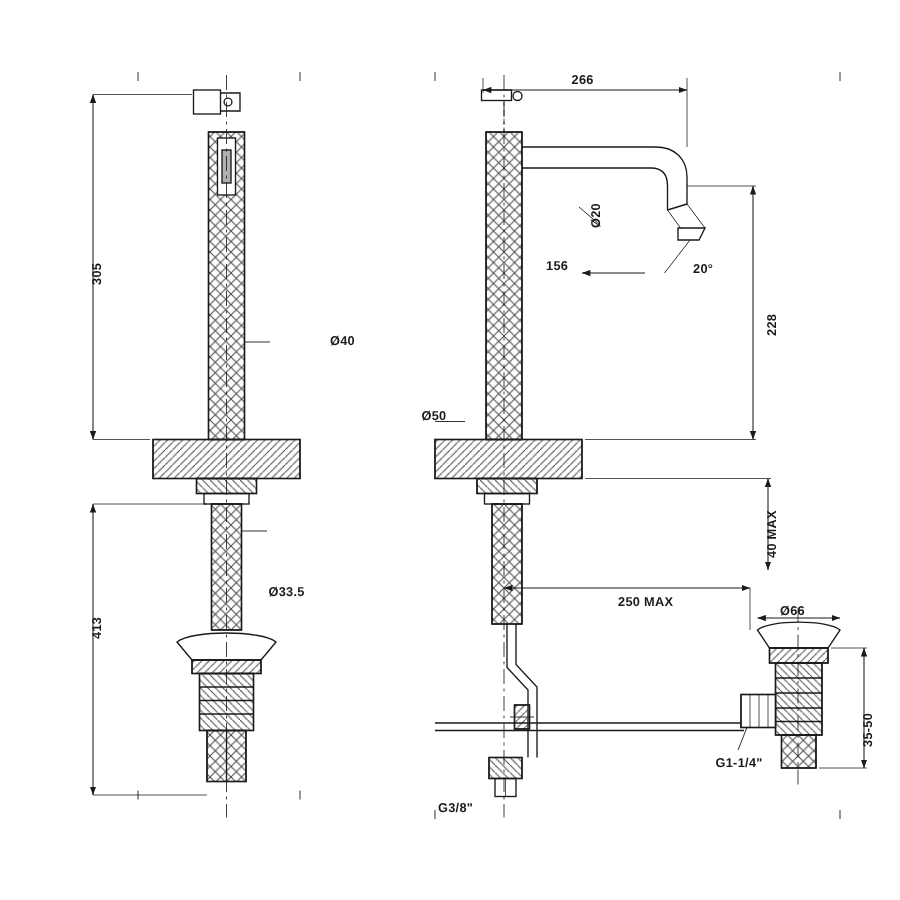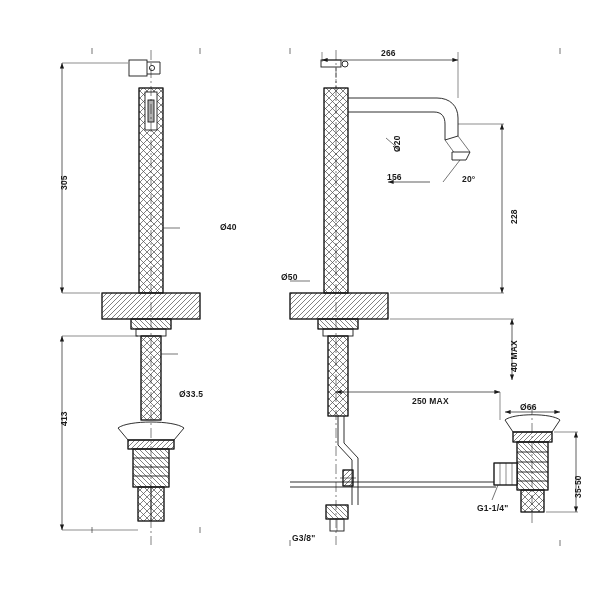--- a/index.html
+++ b/index.html
@@ -215,21 +215,21 @@
   <div class="dim-label" style="left:181px; top:222px;margin-left:39px;">Ø40</div>
 
   <div class="dim-label" style="left:179px; top:348px;margin-top:41px;">Ø33.5</div>
 
   <div class="dim-label rot90" style="left:59px; top:426px;">413</div>
 
   <div class="dim-label" style="left:381px; top:48px;">266</div>
 
   <div class="dim-label rot90" style="left:392px; top:152px;">Ø20</div>
 
-  <div class="dim-label" style="left:387px; top:172px;">156</div>
+  <div class="dim-label" style="left:364px; top:172px;">156</div>
 
   <div class="dim-label" style="left:462px; top:174px;">20°</div>
 
   <div class="dim-label rot90" style="left:509px; top:224px;">228</div>
 
   <div class="dim-label" style="left:281px; top:272px;">Ø50</div>
 
   <div class="dim-label rot90" style="left:509px; top:372px;">40 MAX</div>
 
   <div class="dim-label" style="left:412px; top:396px;">250  MAX</div>

